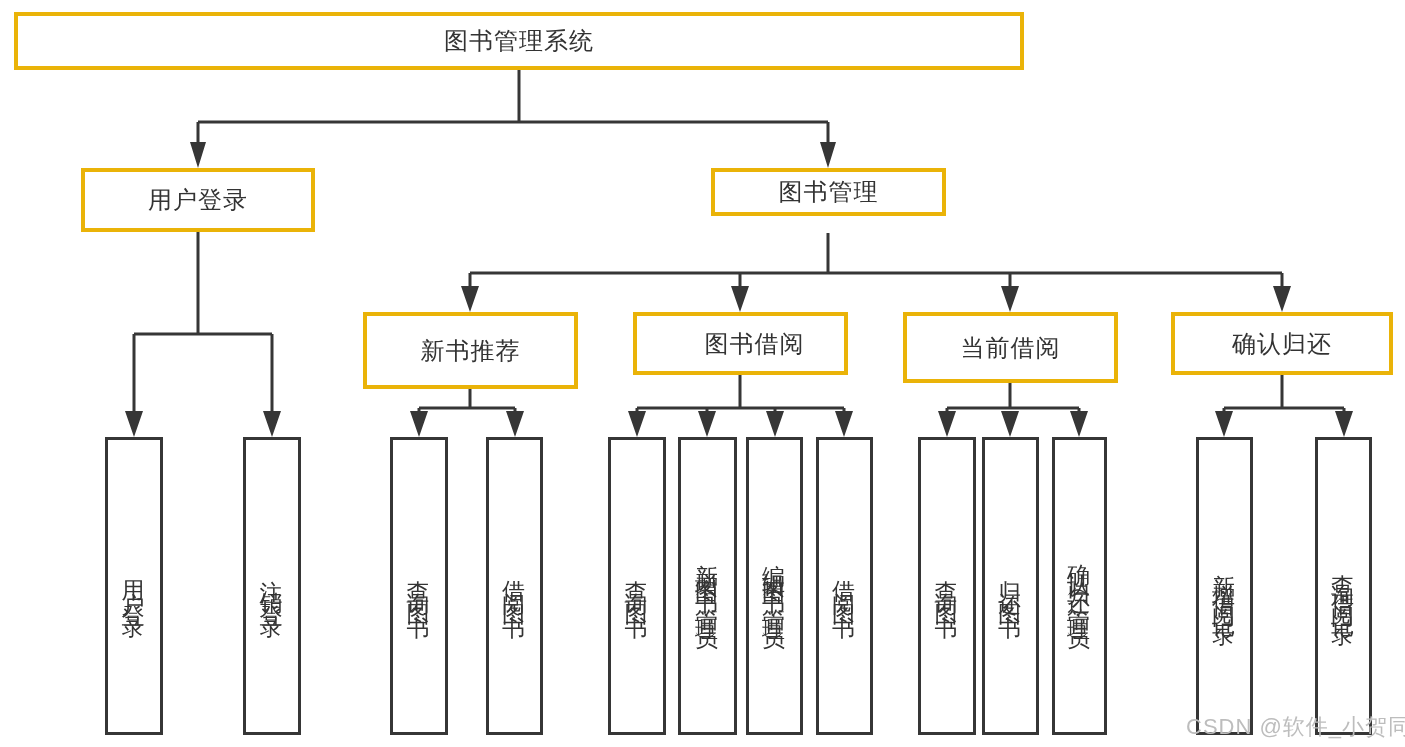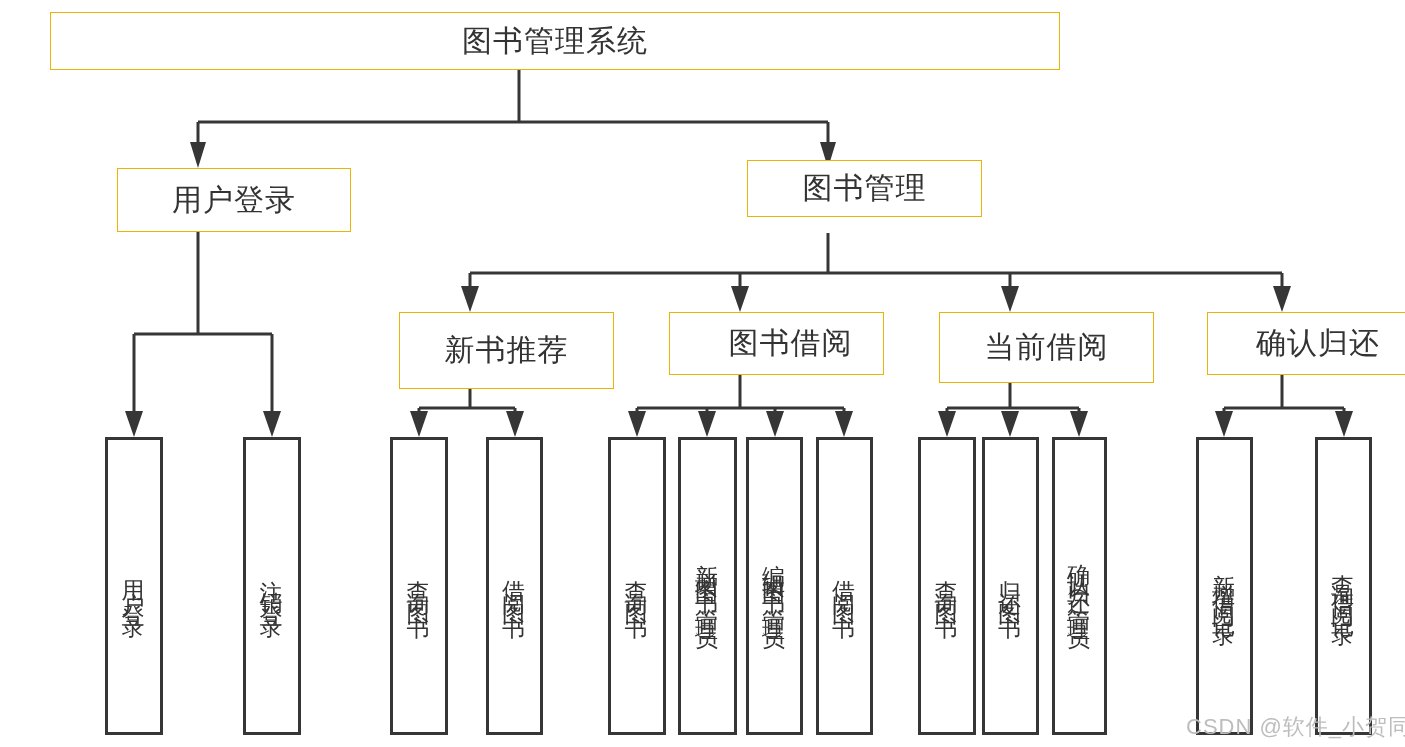--- a/index.html
+++ b/index.html
@@ -16,30 +16,29 @@
     overflow: hidden;
   }
   .wires {
     position: absolute;
     left: 0; top: 0;
     width: 1405px; height: 747px;
     pointer-events: none;
   }
   .node {
     position: absolute;
-    border: 1px solid #eab308;
+    border: 4px solid #eab308;
     background: #ffffff;
     display: flex;
     align-items: center;
     justify-content: center;
-    font-size: 30px;
+    font-size: 24px;
     letter-spacing: 1px;
     color: #333333;
     white-space: nowrap;
-    margin-left: 36px;
   }
   .leaf {
     position: absolute;
     border: 3px solid #363636;
     background: #ffffff;
     display: flex;
     align-items: center;
     justify-content: center;
     writing-mode: vertical-rl;
     text-orientation: mixed;
@@ -114,21 +113,21 @@
          M938 411 L956 411 L947 437 Z
          M1001 411 L1019 411 L1010 437 Z
          M1070 411 L1088 411 L1079 437 Z
          M1215 411 L1233 411 L1224 437 Z
          M1335 411 L1353 411 L1344 437 Z" fill="#363636" stroke="none"></path>
   </svg>
 
   <div class="node" style="left:14px; top:12px; width:1010px; height:58px;">图书管理系统</div>
 
   <div class="node" style="left:81px; top:168px; width:234px; height:64px;">用户登录</div>
-  <div class="node" style="left:711px; top:160px; width:235px; height:57px;">图书管理</div>
+  <div class="node" style="left:711px; top:168px; width:235px; height:48px;">图书管理</div>
 
   <div class="node" style="left:363px; top:312px; width:215px; height:77px;">新书推荐</div>
   <div class="node" style="left:633px; top:312px; width:215px; height:63px;padding-left:28px;">图书借阅</div>
   <div class="node" style="left:903px; top:312px; width:215px; height:71px;">当前借阅</div>
   <div class="node" style="left:1171px; top:312px; width:222px; height:63px;">确认归还</div>
 
   <div class="leaf" style="left:105px; top:437px; width:58px; height:298px; letter-spacing:12px;">用户登录</div>
   <div class="leaf" style="left:243px; top:437px; width:58px; height:298px; letter-spacing:12px;">注销登录</div>
 
   <div class="leaf" style="left:390px; top:437px; width:58px; height:298px; letter-spacing:12px;">查询图书</div>

